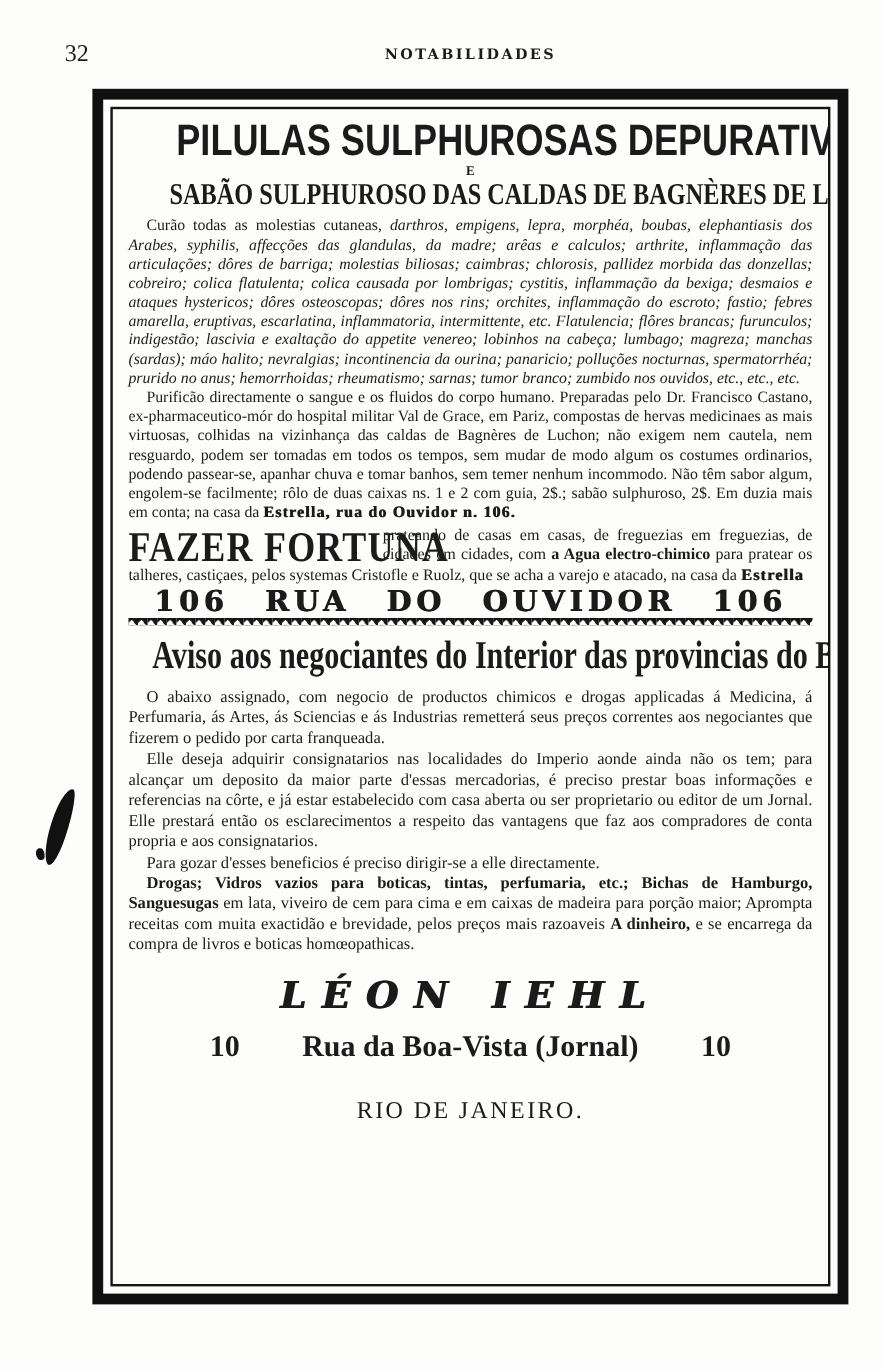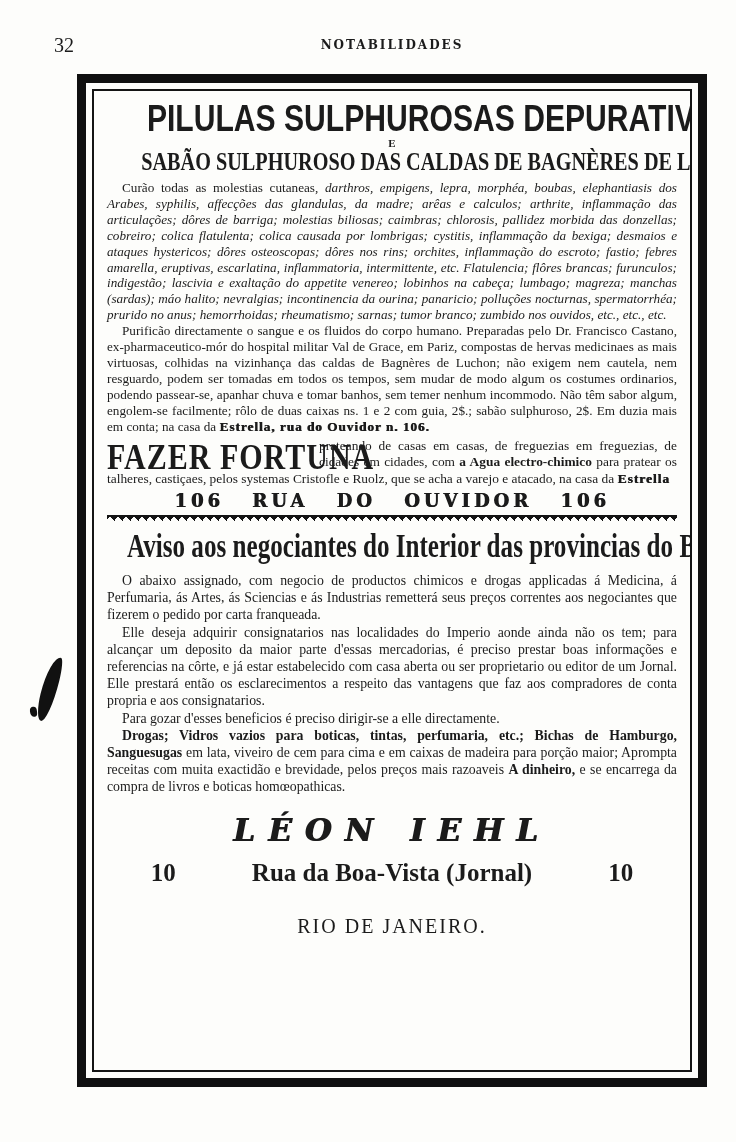--- a/index.html
+++ b/index.html
@@ -69,21 +69,21 @@
   }
   .fortune-display{
     float:left;width:212px;
     font-family:"Liberation Serif", serif;font-weight:bold;
     font-size:30px;line-height:31px;letter-spacing:1px;
     transform:scaleY(1.18);transform-origin:left top;
     white-space:nowrap;
   }
   .ornate{font-weight:bold;letter-spacing:1px;text-shadow:0.6px 0 0 currentColor;}
   .address-banner{
-    text-align:center;font-weight:bold;font-size:18px;line-height:22px;
+    text-align:center;font-weight:bold;font-size:24px;line-height:22px;
     letter-spacing:4px;word-spacing:18px;margin-top:3px;
     text-shadow:0.7px 0 0 currentColor;
     font-family:"DejaVu Serif", serif;
   }
   .zigzag{
     height:6px;margin:3px 0 7px 0;
     background:
       linear-gradient(135deg, #151515 3px, transparent 3px) 0 0/8px 6px repeat-x,
       linear-gradient(45deg, transparent 5px, #151515 5px) 0 0/8px 6px repeat-x;
   }
@@ -98,21 +98,21 @@
     text-indent:15px;margin:0;
   }
   .signature{
     text-align:center;font-family:"DejaVu Serif", serif;
     font-weight:bold;font-size:31px;line-height:36px;letter-spacing:13px;
     text-shadow:1px 0 0 currentColor;
     margin-top:16px;
     font-style:italic;
   }
   .street-address{
-    display:flex;justify-content:center;align-items:flex-end;gap:76px;
+    display:flex;justify-content:center;align-items:flex-end;gap:52px;
     font-family:"Liberation Serif", serif;font-weight:bold;
     font-size:25px;line-height:30px;margin-top:10px;
   }
   .city{
     text-align:center;font-size:20px;letter-spacing:2px;line-height:24px;
     margin-top:26px;
   }
 </style>
 </head>
 <body>

